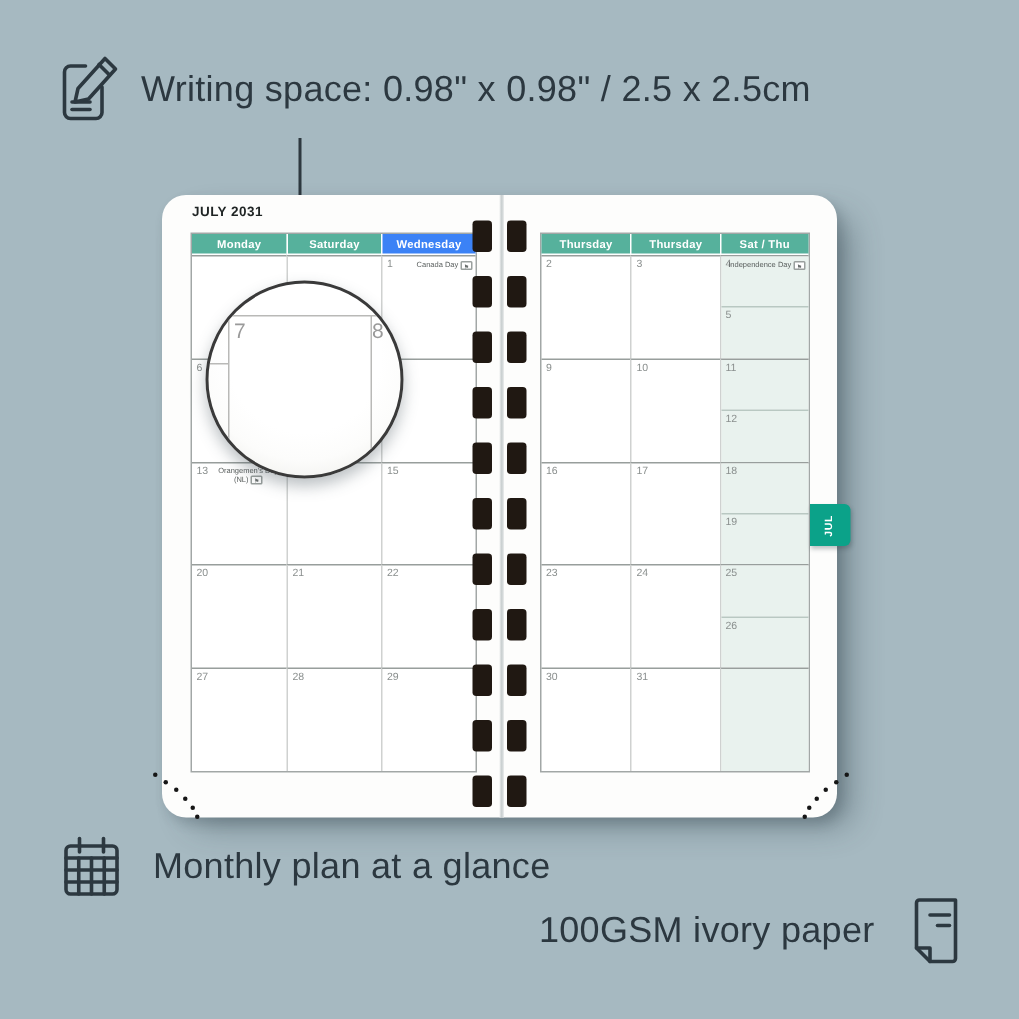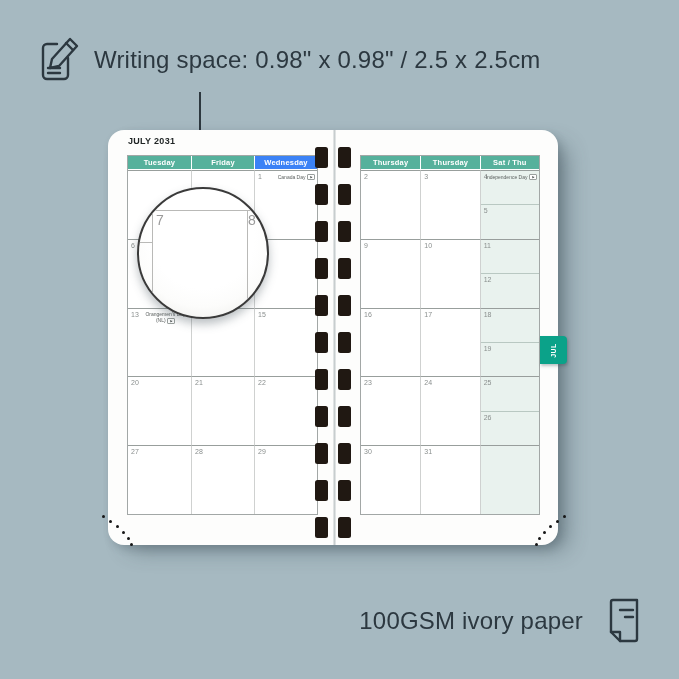--- a/index.html
+++ b/index.html
@@ -84,22 +84,22 @@
     <span class="ctext">Writing space: 0.98" x 0.98" / 2.5 x 2.5cm</span>
   </div>
 
   <div class="connector"></div>
 
   <div class="book">
     <div class="seam"></div>
 
     <div class="month-title">JULY 2031</div>
     <div class="grid grid-left">
-        <div class="hcell" style="background: rgb(86, 177, 156);">Tuesday</div>
-        <div class="hcell" style="background: rgb(86, 177, 156);">Friday</div>
+        <div class="hcell" style="background: rgb(86, 177, 156);">Monday</div>
+        <div class="hcell" style="background: rgb(86, 177, 156);">Saturday</div>
         <div class="hcell" style="background: #3b82f6;">Wednesday</div>
         <div class="cell col0"></div>
         <div class="cell col1"></div>
         <div class="cell col2">
           <span class="daynum">1</span>
           <span class="holiday">
             <span>Canada Day </span>
             <span class="flagbox">⚑</span>
           </span>
         </div>
@@ -263,20 +263,34 @@
     <div class="mag-inner">
       <div class="mline v" style="left:13px;top:21px;bottom:0;"></div>
       <div class="mline v" style="left:108px;top:21px;bottom:0;"></div>
       <div class="mline h" style="left:5px;right:4px;top:21px;"></div>
       <div class="mline h" style="left:0;width:13px;top:53px;"></div>
       <span class="mag-day" style="left:17px;top:23px;">7</span>
       <span class="mag-day" style="left:109px;top:23px;">8</span>
     </div>
   </div>
 
+  <div class="caption caption-bl">
+    <svg class="cicon" width="42" height="44" viewBox="0 0 42 44">
+      <rect x="4" y="8" width="34" height="32" rx="3"></rect>
+      <line x1="13" y1="3" x2="13" y2="12"></line>
+      <line x1="29" y1="3" x2="29" y2="12"></line>
+      <line x1="4" y1="16" x2="38" y2="16"></line>
+      <line x1="12.5" y1="16" x2="12.5" y2="40"></line>
+      <line x1="21" y1="16" x2="21" y2="40"></line>
+      <line x1="29.5" y1="16" x2="29.5" y2="40"></line>
+      <line x1="4" y1="24" x2="38" y2="24"></line>
+      <line x1="4" y1="32" x2="38" y2="32"></line>
+    </svg>
+    <span class="ctext">Monthly plan at a glance</span>
+  </div>
 
   <div class="caption caption-br">
     <span class="ctext">100GSM ivory paper</span>
     <svg class="cicon" width="36" height="50" viewBox="0 0 36 50">
       <path d="M32 4 H8 a2 2 0 0 0 -2 2 v30 l9 9 h15 a2 2 0 0 0 2 -2 z"></path>
       <path d="M6 36 h9 v9"></path>
       <line x1="15" y1="14" x2="28" y2="14"></line>
       <line x1="20" y1="21" x2="28" y2="21"></line>
     </svg>
   </div>

